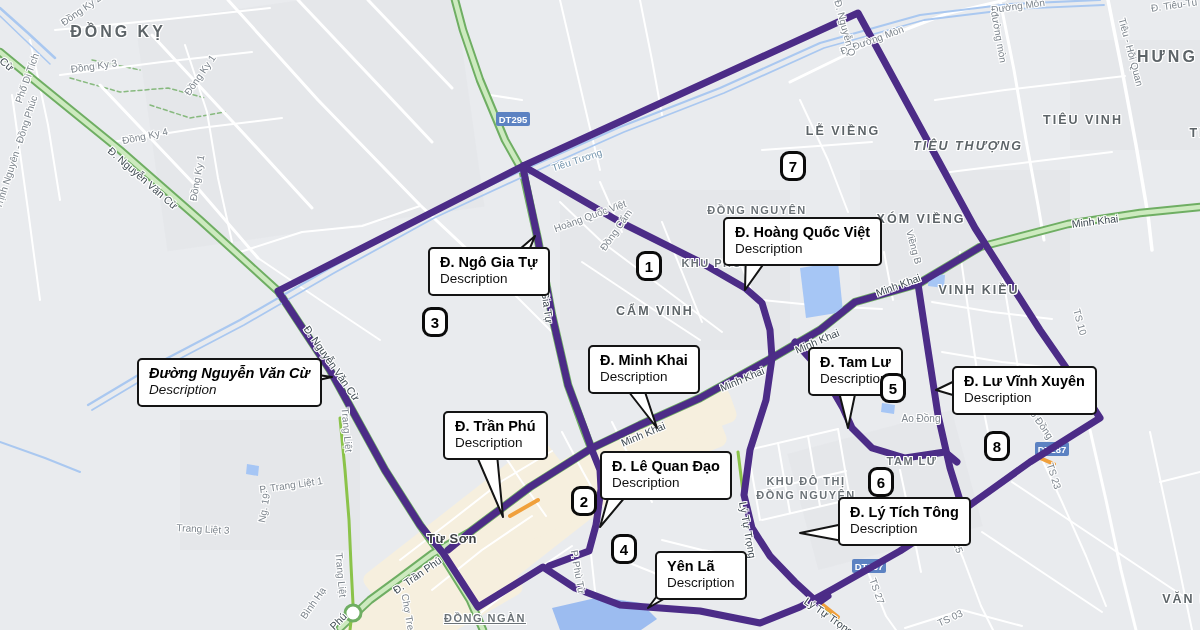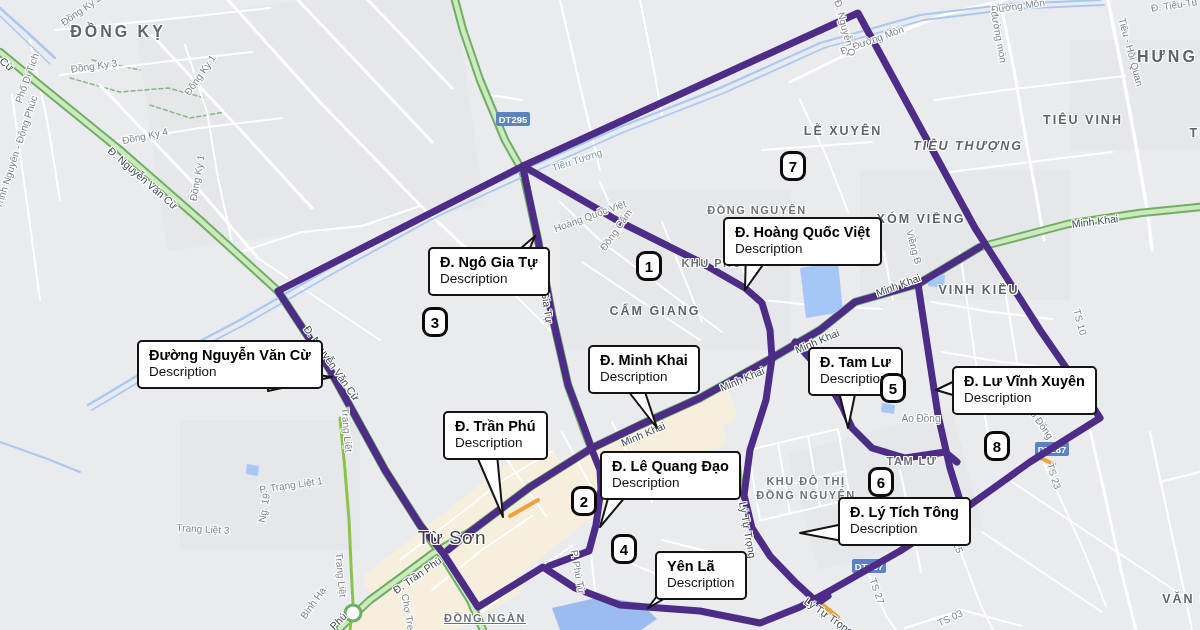--- a/index.html
+++ b/index.html
@@ -10,21 +10,21 @@
   #labels{position:absolute;left:0;top:0;width:100%;height:100%;z-index:2;pointer-events:none;}
   #tails{z-index:3;pointer-events:none;}
   #callouts{position:absolute;left:0;top:0;width:100%;height:100%;z-index:4;}
   #markers{position:absolute;left:0;top:0;width:100%;height:100%;z-index:5;}
   .maplabel{position:absolute;white-space:nowrap;transform-origin:center;
     text-shadow:0 1px 0 #fff,0 -1px 0 #fff,1px 0 0 #fff,-1px 0 0 #fff,
                 1px 1px 0 #fff,-1px -1px 0 #fff,1px -1px 0 #fff,-1px 1px 0 #fff;}
   .k-area-lg{font-size:16px;font-weight:600;letter-spacing:3px;color:#5d6468;}
   .k-area{font-size:12.5px;font-weight:600;letter-spacing:2px;color:#5d6468;}
   .k-area-sm{font-size:11px;font-weight:600;letter-spacing:1.5px;color:#6b7277;}
-  .k-town{font-size:19px;font-weight:400;color:#3c4043;letter-spacing:.5px;}
+  .k-town{font-size:13px;font-weight:700;color:#3c4043;letter-spacing:.5px;}
   .k-st{font-size:10px;color:#7d858d;}
   .k-stg{font-size:10.5px;color:#3f4a52;}
   .k-water{font-size:10px;color:#7394ad;}
   .callout{position:absolute;background:#fff;border:2px solid #141414;border-radius:5px;
            padding:4px 10px 6px 10px;line-height:1.25;}
   .callout .t{font-size:14.5px;font-weight:bold;color:#000;white-space:nowrap;}
   .callout .d{font-size:13.5px;color:#101010;white-space:nowrap;}
   .marker{position:absolute;width:26px;height:30px;background:#fff;border:3px solid #0b0b0b;
           border-radius:9px;display:flex;align-items:center;justify-content:center;
           font-size:15px;font-weight:bold;color:#000;box-sizing:border-box;}
@@ -147,30 +147,30 @@
       </g>
       <path d="M278,291 L523,166 L858,13 L975,228 L1040,330 L1085,395 L1100,418 L1030,462 L963,510 L900,551 L833,589 L800,607 L760,623 L700,611 L620,605 L575,588 L543,567 L478,607 L443,553 L420,525 L385,470 L330,370 L278,291" fill="none" stroke="#4c2c87" stroke-width="7" stroke-linecap="round" stroke-linejoin="round"></path>
       <path d="M523,166 L620,222 L700,262 L745,288 L762,303 L770,330 L772,358 L766,400 L750,450 L744,495 L752,528 L770,556 L795,582 L818,603 L828,596" fill="none" stroke="#4c2c87" stroke-width="7" stroke-linecap="round" stroke-linejoin="round"></path>
       <path d="M523,168 L538,240 L552,315 L568,385 L585,430 L592,450 L600,470 L601,489 L596,525 L589,551 L549,566" fill="none" stroke="#4c2c87" stroke-width="7" stroke-linecap="round" stroke-linejoin="round"></path>
       <path d="M448,550 L470,532 L530,487 L592,448 L640,425 L700,398 L772,358 L820,330 L855,302 L918,284 L980,247" fill="none" stroke="#4c2c87" stroke-width="7" stroke-linecap="round" stroke-linejoin="round"></path>
       <path d="M918,284 L928,350 L938,415 L950,468 L963,510" fill="none" stroke="#4c2c87" stroke-width="7" stroke-linecap="round" stroke-linejoin="round"></path>
       <path d="M795,342 L822,372 L843,408 L852,428 L872,448 L905,458 L945,452 L957,462" fill="none" stroke="#4c2c87" stroke-width="7" stroke-linecap="round" stroke-linejoin="round"></path>
     </svg>
   <div id="labels">
       <div class="maplabel k-area-lg" style="left: 118px; top: 32px; transform: translate(-50%, -50%) rotate(0deg);">ĐỒNG KỴ</div>
-      <div class="maplabel k-area" style="left: 843px; top: 131px; transform: translate(-50%, -50%) rotate(0deg);">LỄ XUYÊN</div>
+      <div class="maplabel k-area" style="left: 843px; top: 131px; transform: translate(-50%, -50%) rotate(0deg);">LỄ VIỀNG</div>
       <div class="maplabel k-area" style="left: 968px; top: 146px; transform: translate(-50%, -50%) rotate(0deg); font-style: italic;">TIÊU THƯỢNG</div>
       <div class="maplabel k-area" style="left: 1083px; top: 120px; transform: translate(-50%, -50%) rotate(0deg);">TIÊU VINH</div>
       <div class="maplabel k-area-lg" style="left: 1178px; top: 57px; transform: translate(-50%, -50%) rotate(0deg);">HƯNG P</div>
       <div class="maplabel k-area" style="left: 1197px; top: 133px; transform: translate(-50%, -50%) rotate(0deg);">TI</div>
       <div class="maplabel k-area" style="left: 921px; top: 219px; transform: translate(-50%, -50%) rotate(0deg);">XÓM VIỀNG</div>
       <div class="maplabel k-area" style="left: 979px; top: 290px; transform: translate(-50%, -50%) rotate(0deg);">VINH KIỀU</div>
       <div class="maplabel k-area-sm" style="left: 757px; top: 210px; transform: translate(-50%, -50%) rotate(0deg);">ĐỒNG NGUYÊN</div>
       <div class="maplabel k-area-sm" style="left: 712px; top: 263px; transform: translate(-50%, -50%) rotate(0deg);">KHU PHỐ</div>
-      <div class="maplabel k-area" style="left: 655px; top: 311px; transform: translate(-50%, -50%) rotate(0deg);">CẨM GIANG</div>
+      <div class="maplabel k-area" style="left: 655px; top: 311px; transform: translate(-50%, -50%) rotate(0deg);">CẨM VINH</div>
       <div class="maplabel k-area-sm" style="left: 912px; top: 461px; transform: translate(-50%, -50%) rotate(0deg);">TAM LƯ</div>
       <div class="maplabel k-area-sm" style="left: 806px; top: 481px; transform: translate(-50%, -50%) rotate(0deg);">KHU ĐÔ THỊ</div>
       <div class="maplabel k-area-sm" style="left: 806px; top: 495px; transform: translate(-50%, -50%) rotate(0deg);">ĐỒNG NGUYÊN</div>
       <div class="maplabel k-area-sm" style="left: 485px; top: 618px; transform: translate(-50%, -50%) rotate(0deg); text-decoration: underline;">ĐỒNG NGÀN</div>
       <div class="maplabel k-area" style="left: 1186px; top: 599px; transform: translate(-50%, -50%) rotate(0deg);">VĂN L</div>
       <div class="maplabel k-town" style="left: 452px; top: 538px; transform: translate(-50%, -50%) rotate(0deg);">Từ Sơn</div>
       <div class="maplabel k-st" style="left: 81px; top: 10px; transform: translate(-50%, -50%) rotate(-35deg);">Đồng Ky 2</div>
       <div class="maplabel k-st" style="left: 94px; top: 66px; transform: translate(-50%, -50%) rotate(-8deg);">Đồng Ky 3</div>
       <div class="maplabel k-st" style="left: 145px; top: 136px; transform: translate(-50%, -50%) rotate(-12deg);">Đồng Ky 4</div>
       <div class="maplabel k-st" style="left: 200px; top: 75px; transform: translate(-50%, -50%) rotate(-55deg);">Đồng Ky 1</div>
@@ -226,21 +226,21 @@
       <polygon points="963,377 963,398 936,390" fill="#ffffff" stroke="#141414" stroke-width="2" stroke-linejoin="round"></polygon>
       <polygon points="612,484 636,484 600,527" fill="#ffffff" stroke="#141414" stroke-width="2" stroke-linejoin="round"></polygon>
       <polygon points="848,523 848,542 800,533" fill="#ffffff" stroke="#141414" stroke-width="2" stroke-linejoin="round"></polygon>
       <polygon points="666,584 690,584 648,608" fill="#ffffff" stroke="#141414" stroke-width="2" stroke-linejoin="round"></polygon>
     </svg>
   <div id="callouts">
       <div class="callout" style="left: 428px; top: 247px;">
         <div class="t">Đ. Ngô Gia Tự</div>
         <div class="d">Description</div>
       </div>
-      <div class="callout" style="left: 137px; top: 340px;">
+      <div class="callout" style="left: 137px; top: 358px; font-style: italic;">
         <div class="t">Đường Nguyễn Văn Cừ</div>
         <div class="d">Description</div>
       </div>
       <div class="callout" style="left: 443px; top: 411px;">
         <div class="t">Đ. Trần Phú</div>
         <div class="d">Description</div>
       </div>
       <div class="callout" style="left: 588px; top: 345px;">
         <div class="t">Đ. Minh Khai</div>
         <div class="d">Description</div>
@@ -251,21 +251,21 @@
       </div>
       <div class="callout" style="left: 808px; top: 347px;">
         <div class="t">Đ. Tam Lư</div>
         <div class="d">Description</div>
       </div>
       <div class="callout" style="left: 952px; top: 366px;">
         <div class="t">Đ. Lư Vĩnh Xuyên</div>
         <div class="d">Description</div>
       </div>
       <div class="callout" style="left: 600px; top: 451px;">
-        <div class="t">Đ. Lê Quang Đạo</div>
+        <div class="t">Đ. Lê Quan Đạo</div>
         <div class="d">Description</div>
       </div>
       <div class="callout" style="left: 838px; top: 497px;">
         <div class="t">Đ. Lý Tích Tông</div>
         <div class="d">Description</div>
       </div>
       <div class="callout" style="left: 655px; top: 551px;">
         <div class="t">Yên Lã</div>
         <div class="d">Description</div>
       </div>

